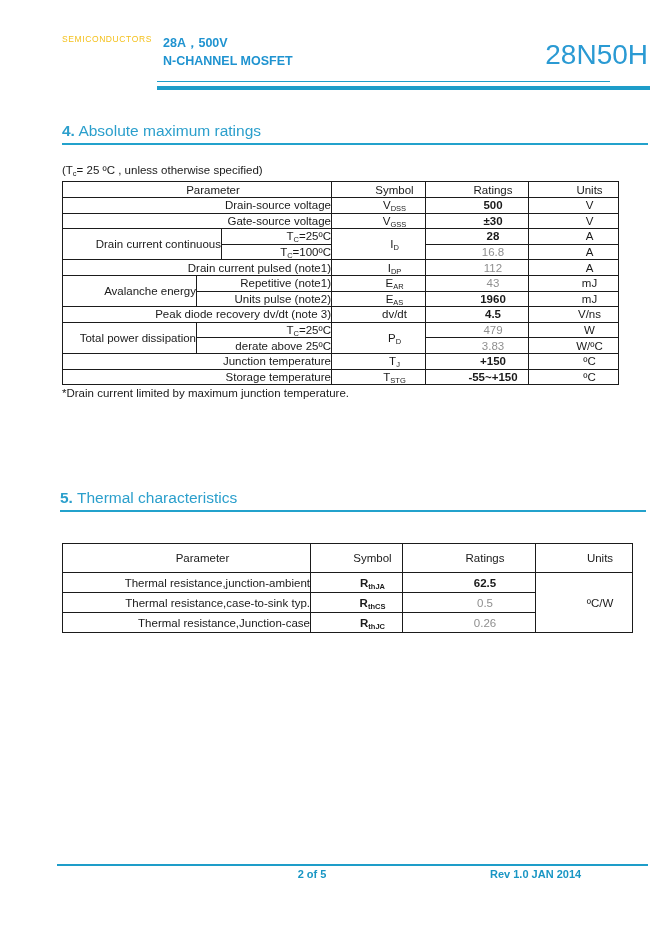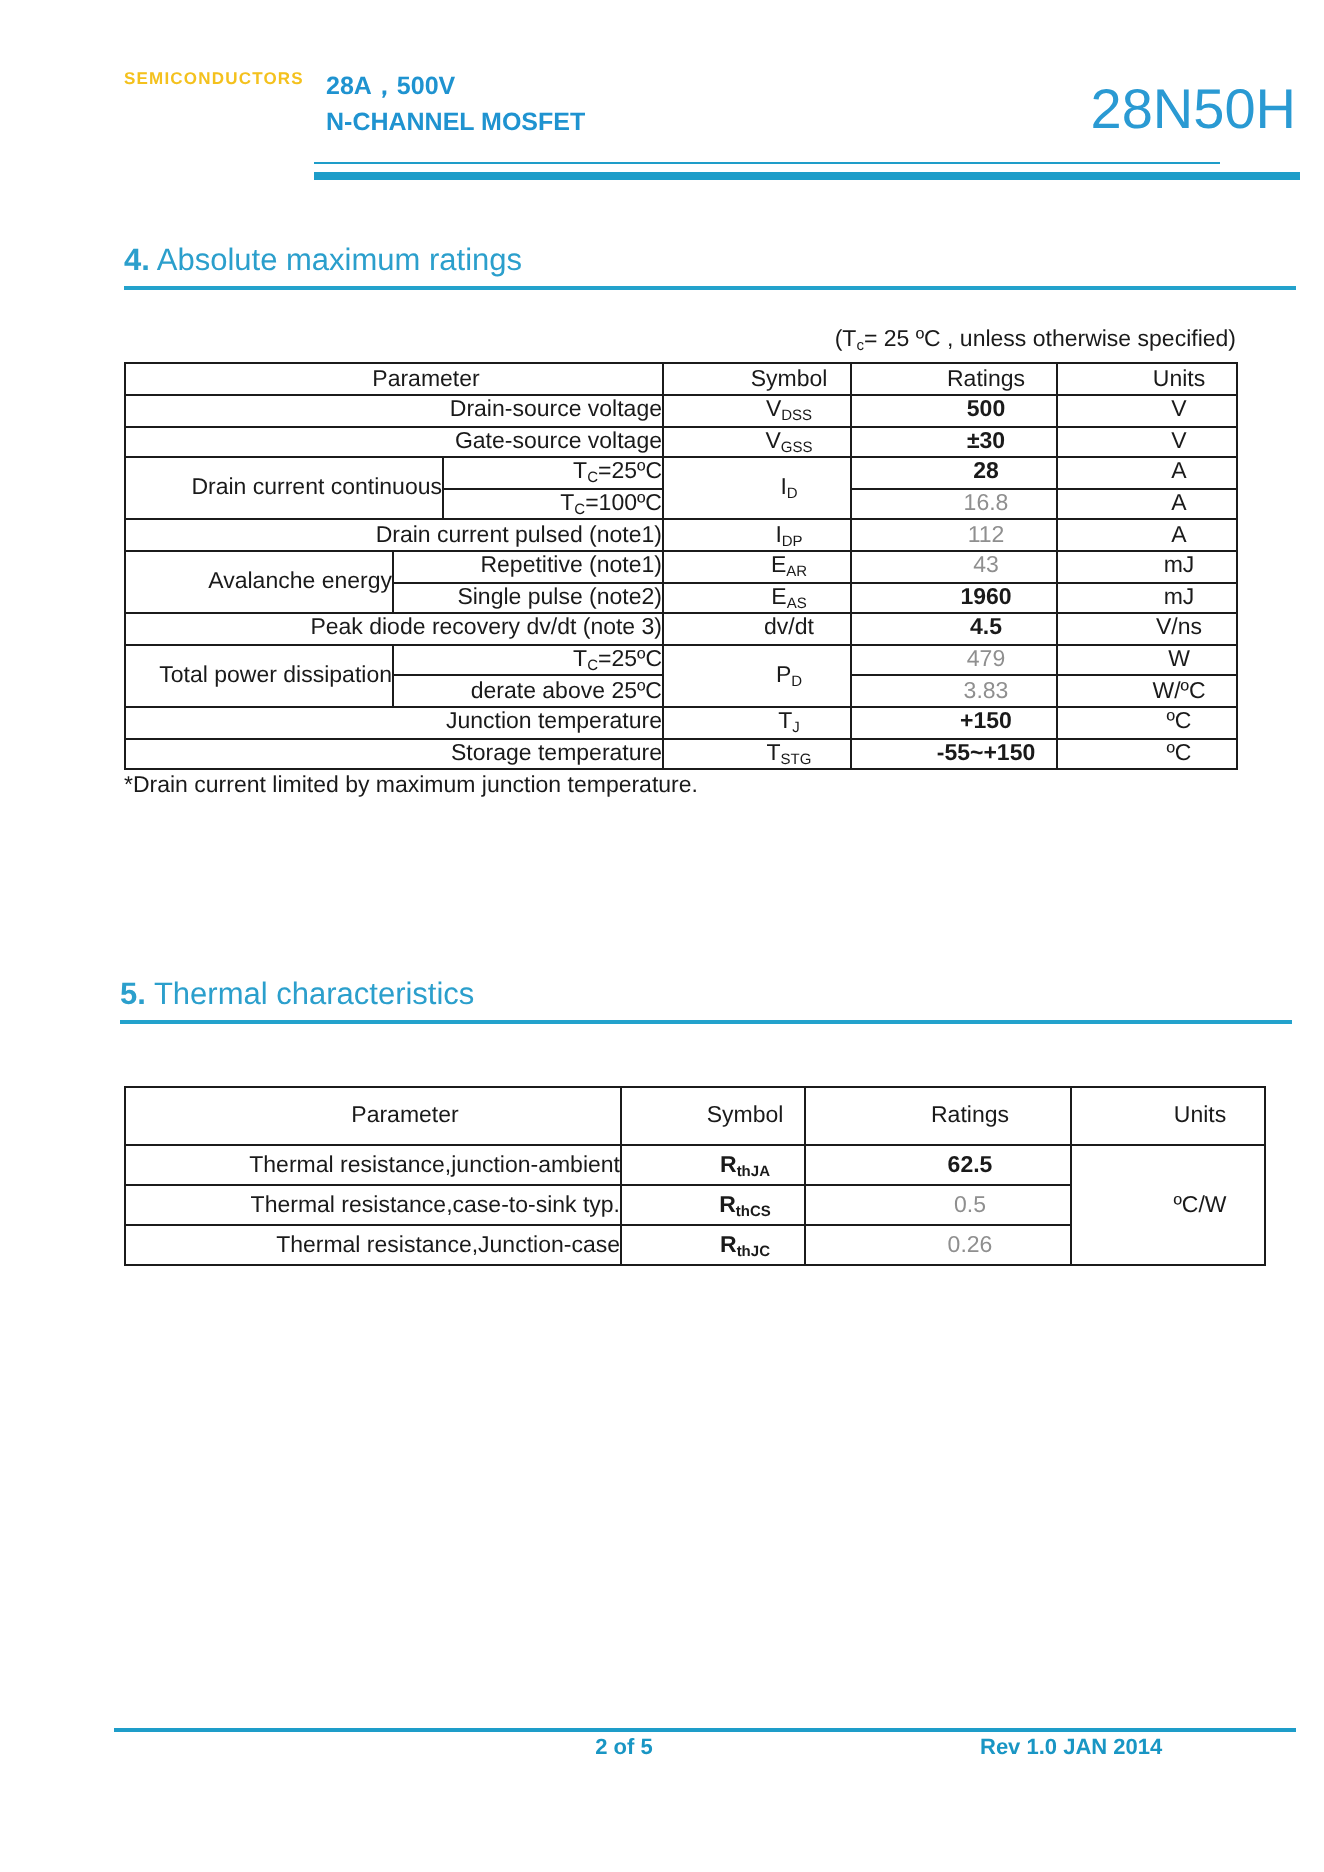--- a/index.html
+++ b/index.html
@@ -5,37 +5,37 @@
   html,body{margin:0;padding:0;}
   body{
     width:662px;height:936px;position:relative;background:#ffffff;
     font-family:"Liberation Sans", sans-serif;color:#1a1a1a;overflow:hidden;
   }
   .abs{position:absolute;}
 
   
   .logo{left:62px;top:30px;}
   .logo-main{font-size:40px;line-height:44px;font-weight:bold;color:#f4c11d;letter-spacing:1px;}
-  .logo-sub{font-size:8.5px;font-weight:bold;color:#f4c11d;letter-spacing:0.6px;margin-top:4px;}
+  .logo-sub{font-size:8.5px;font-weight:normal;color:#f4c11d;letter-spacing:0.6px;margin-top:4px;}
   .spec{left:163px;top:36px;}
   .spec-line{font-size:12.5px;font-weight:bold;color:#1f93d0;line-height:15px;}
   .spec-line + .spec-line{margin-top:3px;}
   .part{right:14px;top:40px;font-size:28px;color:#2a9ad3;line-height:30px;}
   .rule-thin{left:157px;top:81px;width:453px;height:1px;background:#1e9dc9;}
   .rule-thick{left:157px;top:86px;width:493px;height:4px;background:#1e9dc9;}
 
   
   .sec-title{width:586px;color:#2b9fcc;font-size:15.5px;line-height:17px;}
   .sec-title .num{font-weight:bold;}
   .sec-underline{width:586px;height:2px;background:#23a2cc;margin-top:4px;}
   .sec4{left:62px;top:122px;}
   .sec5{left:60px;top:489px;}
 
   
-  .caption{left:62px;top:164px;width:556px;text-align:right;font-size:11.5px;color:#1a1a1a;}
+  .caption{left:62px;top:164px;width:556px;text-align:left;font-size:11.5px;color:#1a1a1a;}
   .footnote{left:62px;top:387px;font-size:11.5px;color:#1a1a1a;}
 
   
   table{border-collapse:collapse;table-layout:fixed;}
   td{border:1px solid #1b1b1b;font-size:11.5px;padding:0;vertical-align:middle;
      white-space:nowrap;overflow:hidden;color:#1a1a1a;}
   .t1{left:62px;top:181px;}
   .t1 tr{height:15.6px;}
   .t1 tr.hdr{height:16px;}
   .t2{left:62px;top:543px;}
@@ -124,21 +124,21 @@
     <td class="ctr">A</td>
   </tr>
   <tr>
     <td rowspan="2" class="pL">Avalanche energy</td>
     <td colspan="2" class="pL">Repetitive (note1)</td>
     <td class="ctr"><span>E</span><sub class="sb">AR</sub></td>
     <td class="ctr grayval">43</td>
     <td class="ctr">mJ</td>
   </tr>
   <tr>
-    <td colspan="2" class="pL">Single pulse (note2)</td>
+    <td colspan="2" class="pL">Units pulse (note2)</td>
     <td class="ctr"><span>E</span><sub class="sb">AS</sub></td>
     <td class="ctr bold">1960</td>
     <td class="ctr">mJ</td>
   </tr>
   <tr>
     <td colspan="3" class="pL">Peak diode recovery dv/dt (note 3)</td>
     <td class="ctr">dv/dt</td>
     <td class="ctr bold">4.5</td>
     <td class="ctr">V/ns</td>
   </tr>

